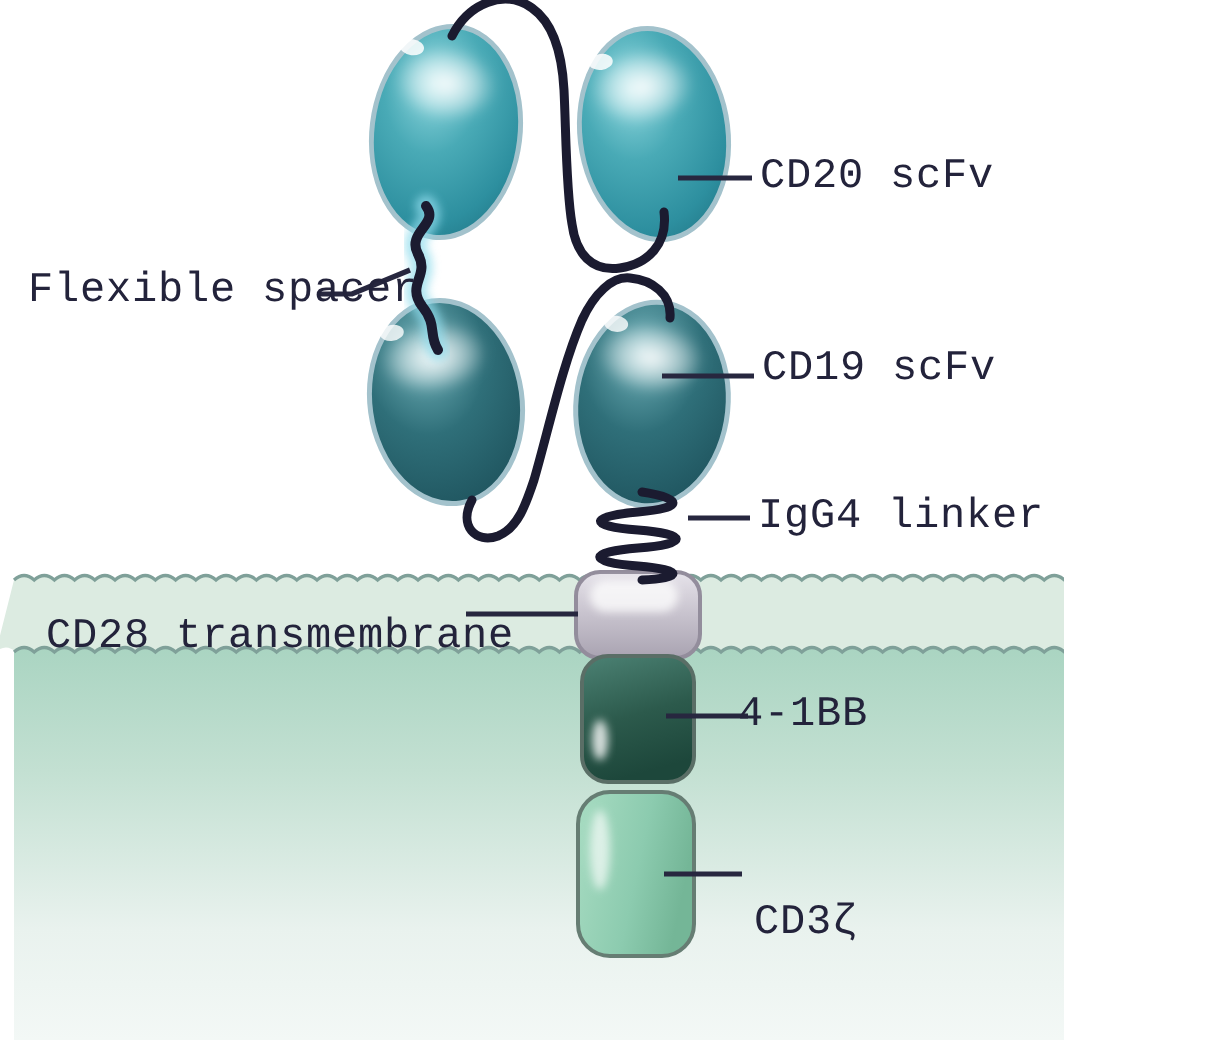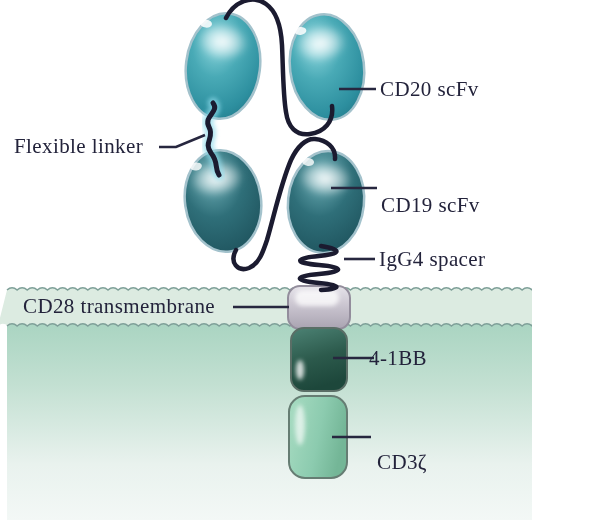--- a/index.html
+++ b/index.html
@@ -1,21 +1,21 @@
 <!DOCTYPE html>
 <html><head>
 <meta charset="utf-8">
 <style>
   html,body{margin:0;padding:0;background:#ffffff;}
   #stage{
     position:relative;
     width:532px;height:526px;
     background:#ffffff;
     overflow:hidden;
-    font-family:Liberation Serif, serif;
+    font-family:Liberation Mono, monospace;
   }
   #art{position:absolute;left:0;top:0;}
   .lbl{
     position:absolute;
     transform:translateY(-50%);
     font-size:21px;
     letter-spacing:0.4px;
     color:#23233b;
     white-space:nowrap;
     line-height:1;
@@ -149,24 +149,24 @@
     <polyline points="159,147 176,147 205,135" fill="none" stroke="#27273f" stroke-width="2.6"></polyline>
     <line x1="331" y1="188" x2="377" y2="188" stroke="#27273f" stroke-width="2.6"></line>
     <line x1="344" y1="259" x2="375" y2="259" stroke="#27273f" stroke-width="2.6"></line>
     <line x1="233" y1="307" x2="289" y2="307" stroke="#27273f" stroke-width="2.6"></line>
     <line x1="333" y1="358" x2="374" y2="358" stroke="#27273f" stroke-width="2.6"></line>
     <line x1="332" y1="437" x2="371" y2="437" stroke="#27273f" stroke-width="2.6"></line>
   </svg>
 
   <div class="lbl" style="left:380px;top:89px">CD20 scFv</div>
 
-  <div class="lbl" style="left:14px;top:146px">Flexible linker</div>
+  <div class="lbl" style="left:14px;top:146px">Flexible spacer</div>
 
-  <div class="lbl" style="left:381px;top:205px">CD19 scFv</div>
+  <div class="lbl" style="left:381px;top:185px">CD19 scFv</div>
 
-  <div class="lbl" style="left:379px;top:259px">IgG4 spacer</div>
+  <div class="lbl" style="left:379px;top:259px">IgG4 linker</div>
 
-  <div class="lbl" style="left:23px;top:306px">CD28 transmembrane</div>
+  <div class="lbl" style="left:23px;top:319px">CD28 transmembrane</div>
 
   <div class="lbl" style="left:369px;top:358px">4-1BB</div>
 
   <div class="lbl" style="left:377px;top:462px">CD3ζ</div>
 </div>
 
 </body></html>

